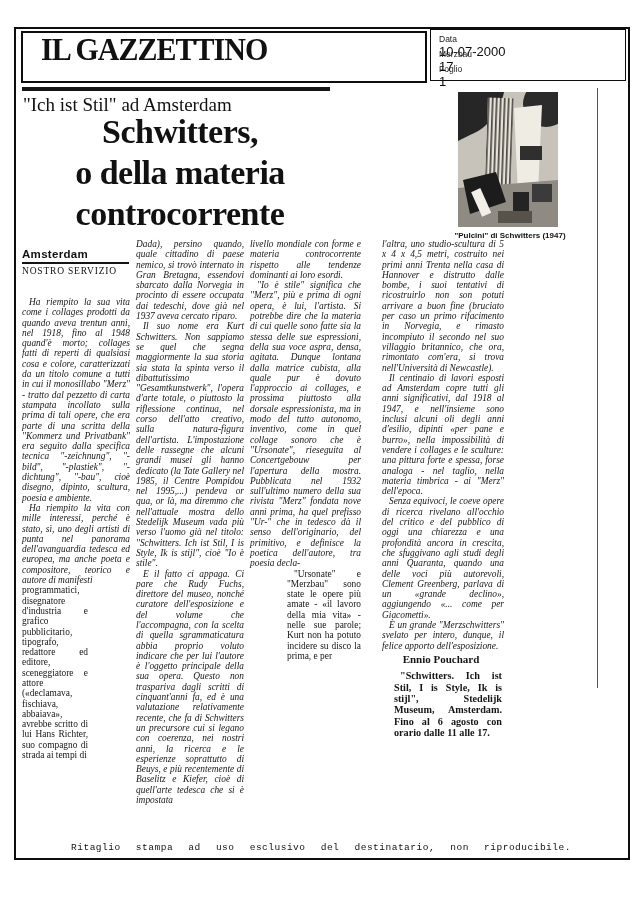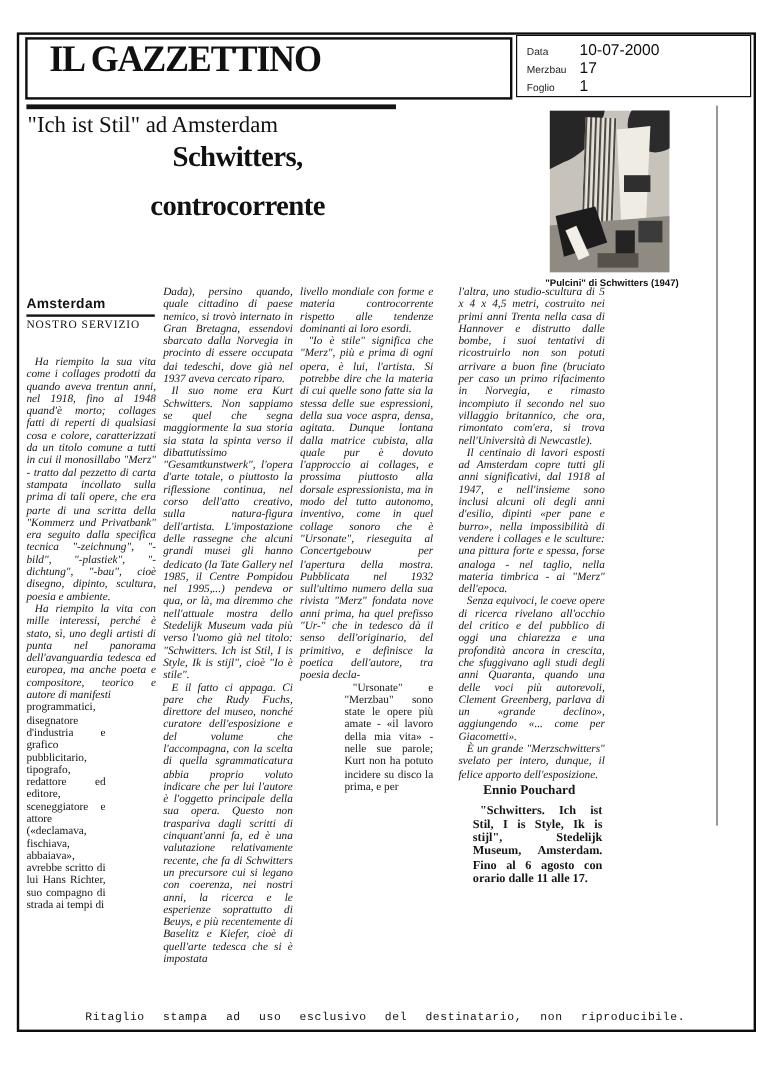--- a/index.html
+++ b/index.html
@@ -10,29 +10,29 @@
                border:2px solid #0d0d0d;}
   
   .masthead-box{position:absolute;left:21px;top:31px;width:402px;height:48px;
                 border:2px solid #0d0d0d;display:flex;align-items:flex-start;background:#fff;}
   .masthead-title{font-family:"Liberation Serif",serif;font-weight:700;font-size:30px;
                   letter-spacing:-1px;margin-left:18px;white-space:nowrap;
                   transform:scaleY(1.04);}
   
   .info-box{position:absolute;left:430px;top:29px;width:196px;height:52px;
             border:1.5px solid #0d0d0d;background:#fff;padding:4px 0 0 8px;box-sizing:border-box;}
-  .info-row{display:flex;align-items:baseline;height:15px;}
+  .info-row{display:flex;align-items:baseline;height:15px;flex-direction:column;}
   .info-label{width:44px;font-family:"Liberation Sans",sans-serif;font-size:8.5px;color:#222;}
   .info-value{font-family:"Liberation Sans",sans-serif;font-size:13px;color:#0c0c0c;}
   
   .top-rule{position:absolute;left:22px;top:87px;width:308px;height:4px;background:#141414;}
   .kicker{position:absolute;left:23px;top:94px;width:314px;font-size:19px;white-space:nowrap;
           overflow:hidden;}
-  .headline{position:absolute;left:32px;top:111px;width:332px;text-align:center;
-            font-weight:700;font-size:24px;line-height:41px;letter-spacing:-0.5px;}
+  .headline{position:absolute;left:14px;top:111px;width:332px;text-align:center;
+            font-weight:700;font-size:34px;line-height:41px;letter-spacing:-0.5px;}
   
   .photo{position:absolute;left:458px;top:92px;width:100px;height:135px;}
   .photo-caption{position:absolute;left:440px;top:231px;width:140px;text-align:center;
                  font-family:"Liberation Sans",sans-serif;font-weight:700;font-size:8px;}
   .v-separator{position:absolute;left:597px;top:88px;width:1px;height:600px;background:#555;}
   
   .dateline{position:absolute;left:22px;top:248px;font-family:"Liberation Sans",sans-serif;
             font-weight:700;font-size:11.5px;letter-spacing:0.3px;}
   .dateline-rule{position:absolute;left:22px;top:262px;width:107px;height:2px;background:#141414;}
   .nostro{position:absolute;left:22px;top:266px;font-size:9.5px;letter-spacing:0.8px;}
@@ -78,20 +78,21 @@
     <div class="info-row">
       <span class="info-label">Foglio</span>
       <span class="info-value">1</span>
     </div>
   </div>
 
   <div class="top-rule"></div>
   <div class="kicker">"Ich ist Stil" ad Amsterdam</div>
   <div class="headline">
     <div>Schwitters,</div>
+    <div>o della materia</div>
     <div>controcorrente</div>
   </div>
 
   <div class="photo">
     <svg width="100" height="135" viewBox="0 0 100 135">
       <defs>
         <pattern id="vstripes" width="4" height="4" patternUnits="userSpaceOnUse">
           <rect width="4" height="4" fill="#e6e2d9"></rect>
           <rect width="1.7" height="4" fill="#4d4a44"></rect>
         </pattern>

